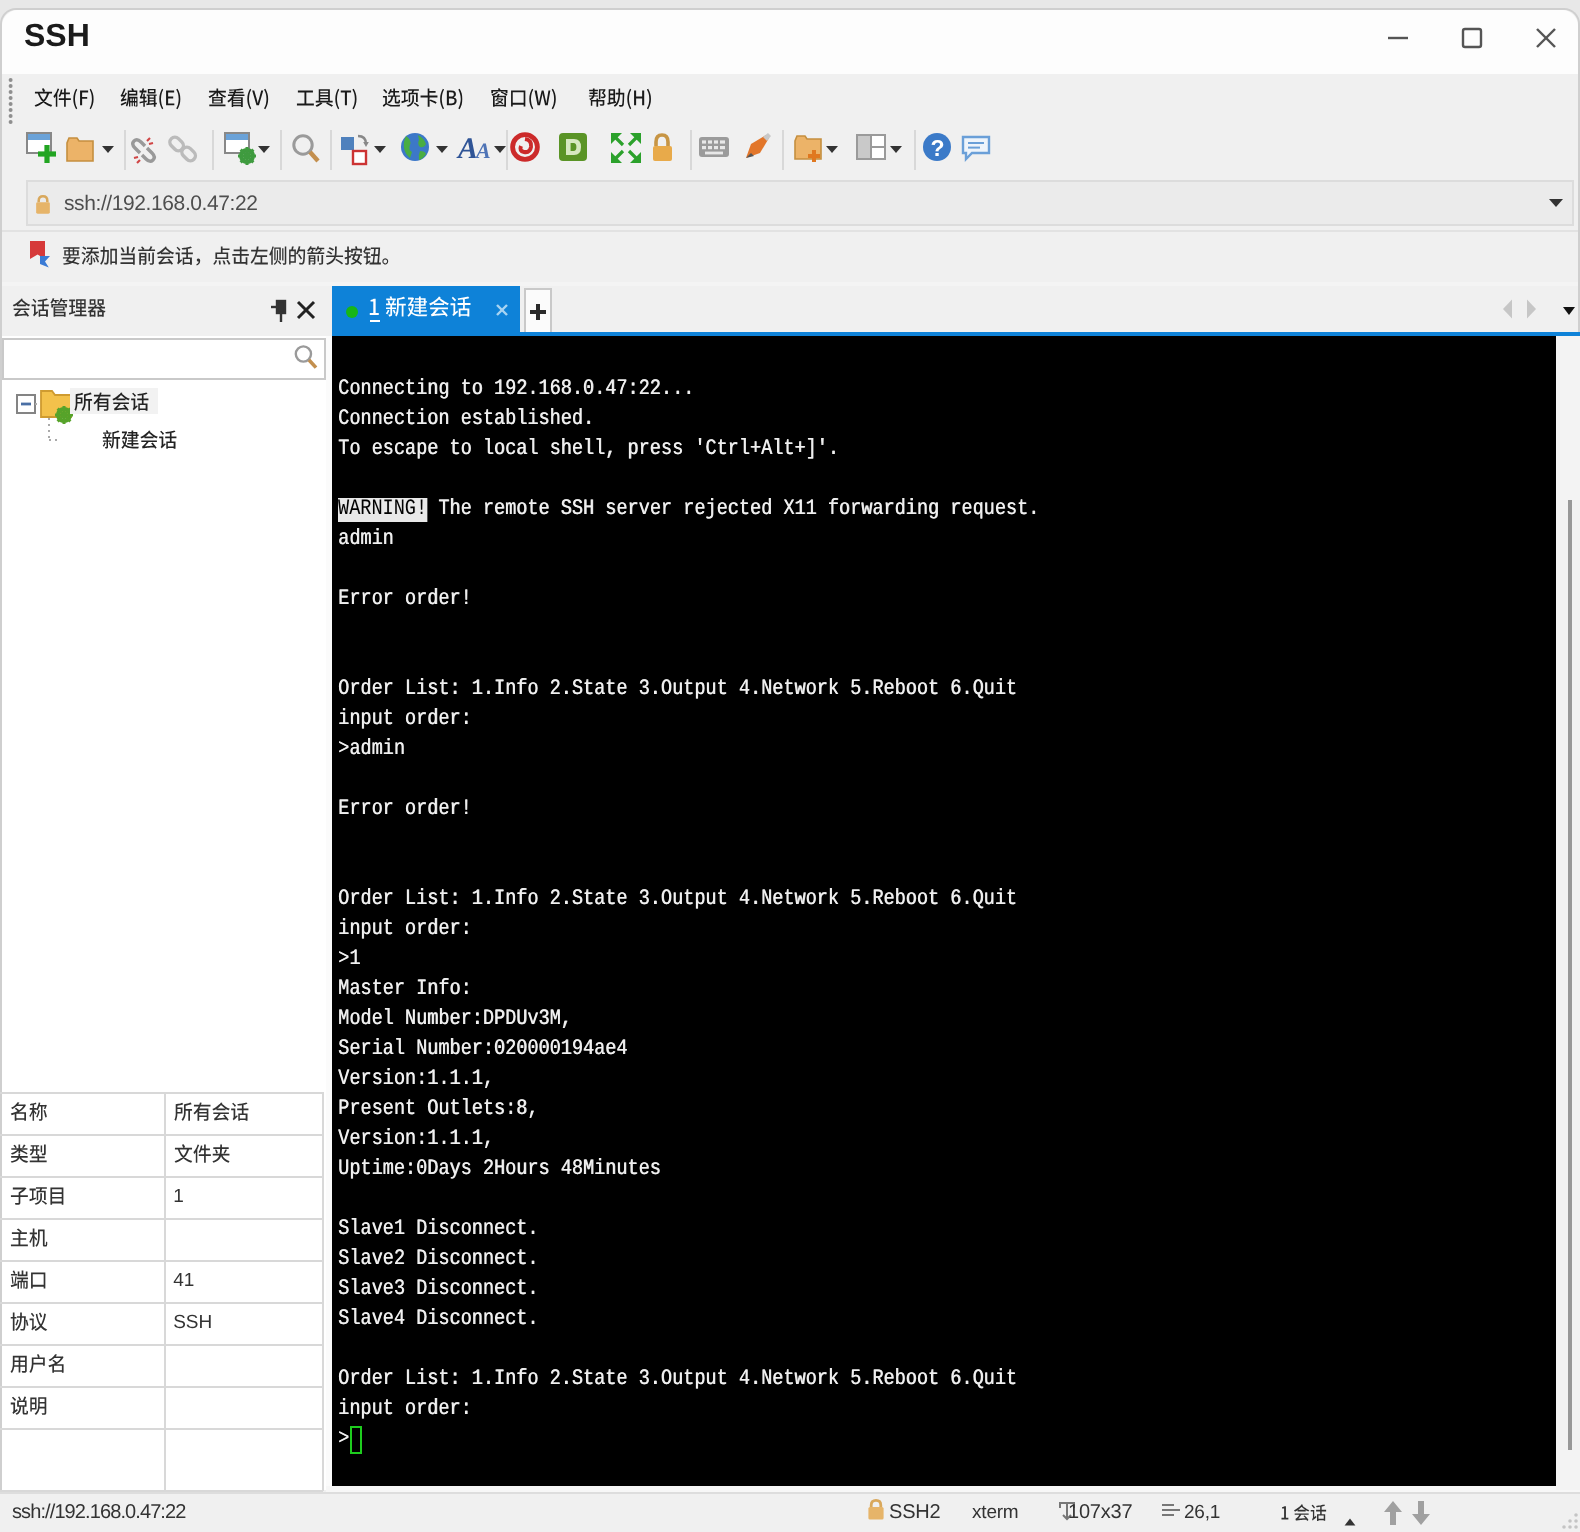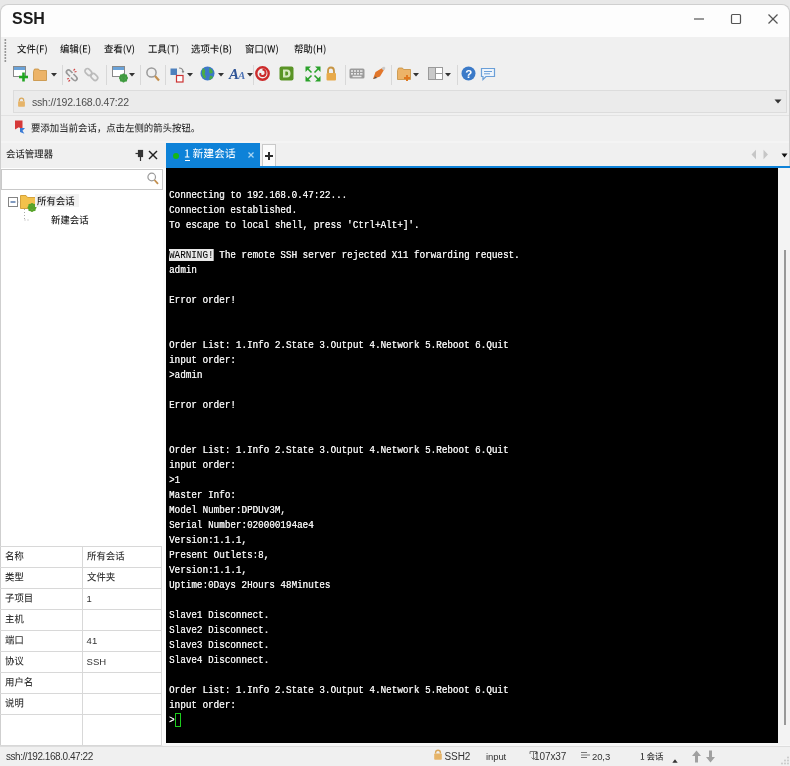--- a/index.html
+++ b/index.html
@@ -461,37 +461,37 @@
 <div class="abs" style="left:174.6px;top:713px;width:6.4px;height:14px;border:1.3px solid #1ecc1e;box-sizing:border-box"></div>
 <div class="abs" style="left:778px;top:168.1px;width:12px;height:576.9px;background:#f3f3f3"></div>
 <div class="abs" style="left:784px;top:250px;width:1.5px;height:475px;background:#999"></div>
 <div class="abs" style="left:0;top:746px;width:790px;height:20px;background:#f0f0f0;border-top:1px solid #ddd"></div>
 <div class="abs" style="left:6px;top:751px;font-size:10px;letter-spacing:-0.45px;color:#333">ssh://192.168.0.47:22</div>
 <svg class="abs" style="left:433px;top:749px" width="10" height="12" viewBox="0 0 10 12">
 <path d="M2.6 4.5 L2.6 3.6 Q2.6 1.2 5 1.2 Q7.4 1.2 7.4 3.6 L7.4 4.5" fill="none" stroke="#d9a85c" stroke-width="1.4"></path>
 <rect x="1.2" y="4.5" width="7.6" height="6.3" rx="0.8" fill="#e6b469"></rect>
     </svg>
 <div class="abs" style="left:444.5px;top:751px;font-size:10px;letter-spacing:-0.1px;color:#333">SSH2</div>
-<div class="abs" style="left:486px;top:751px;font-size:9.5px;letter-spacing:-0.1px;color:#333">input</div>
+<div class="abs" style="left:486px;top:751px;font-size:9.5px;letter-spacing:-0.1px;color:#333">xterm</div>
 <svg class="abs" style="left:528px;top:750px" width="11" height="11" viewBox="0 0 11 11">
 <g stroke="#777" stroke-width="1">
         <path d="M2 4 L2 1.5 L9 1.5 L9 4" fill="none"></path>
         <line x1="5.5" y1="1.5" x2="5.5" y2="9"></line>
         <path d="M3.5 7.5 L5.5 9.5 L7.5 7.5" fill="none"></path>
       </g>
     </svg>
 <div class="abs" style="left:534px;top:751px;font-size:10px;letter-spacing:-0.1px;color:#333">107x37</div>
 <svg class="abs" style="left:580px;top:750px" width="11" height="11" viewBox="0 0 11 11">
 <g stroke="#777" stroke-width="1">
         <line x1="1" y1="2.5" x2="7" y2="2.5"></line>
         <line x1="1" y1="5" x2="10" y2="5"></line>
         <line x1="1" y1="7.5" x2="7" y2="7.5"></line>
       </g>
     </svg>
-<div class="abs" style="left:592px;top:751px;font-size:9.5px;letter-spacing:-0.1px;color:#333">20,3</div>
+<div class="abs" style="left:592px;top:751px;font-size:9.5px;letter-spacing:-0.1px;color:#333">26,1</div>
 <div style="position:absolute;left:639.5px;top:751.5px">
       <svg width="24" height="10" viewBox="0 0 24 10" style="display:block">
         <path d="M0.8 7.7V6.9H2.2V2.2H1.1V1.6Q1.5 1.5 1.9 1.4Q2.2 1.3 2.5 1.1H3.2V6.9H4.5V7.7Z M7.9 4.7H15.4V5.4H7.9ZM9.5 2.9H13.8V3.7H9.5ZM12.6 6.0 13.3 5.7Q13.7 6.0 14.1 6.5Q14.5 6.9 14.8 7.3Q15.1 7.7 15.3 8.0L14.6 8.5Q14.4 8.1 14.1 7.7Q13.8 7.3 13.4 6.8Q13.0 6.4 12.6 6.0ZM11.6 0.1 12.4 0.5Q11.6 1.5 10.5 2.4Q9.4 3.3 8.0 3.9Q8.0 3.8 7.9 3.6Q7.8 3.5 7.7 3.4Q7.6 3.3 7.5 3.2Q8.3 2.8 9.1 2.3Q9.9 1.9 10.6 1.3Q11.2 0.7 11.6 0.1ZM11.8 0.5Q12.1 0.8 12.5 1.2Q12.9 1.6 13.5 1.9Q14.0 2.3 14.6 2.6Q15.2 2.9 15.8 3.1Q15.7 3.2 15.6 3.3Q15.5 3.4 15.4 3.5Q15.3 3.7 15.3 3.8Q14.7 3.5 14.1 3.2Q13.5 2.9 13.0 2.5Q12.4 2.1 12.0 1.7Q11.5 1.3 11.3 1.0ZM8.5 8.3Q8.5 8.2 8.5 8.1Q8.4 7.9 8.4 7.8Q8.3 7.6 8.3 7.5Q8.4 7.4 8.6 7.3Q8.7 7.2 9.0 7.0Q9.1 6.9 9.3 6.7Q9.5 6.5 9.8 6.2Q10.0 5.9 10.3 5.5Q10.6 5.2 10.8 4.8L11.5 5.3Q11.0 6.0 10.4 6.7Q9.8 7.4 9.1 7.9V7.9Q9.1 7.9 9.0 7.9Q8.9 8.0 8.8 8.0Q8.7 8.1 8.6 8.2Q8.5 8.2 8.5 8.3ZM8.5 8.3 8.5 7.7 9.1 7.4 14.3 7.0Q14.3 7.2 14.4 7.4Q14.4 7.6 14.5 7.7Q13.2 7.8 12.3 7.9Q11.4 8.0 10.8 8.0Q10.2 8.1 9.8 8.1Q9.4 8.1 9.1 8.2Q8.9 8.2 8.8 8.2Q8.6 8.3 8.5 8.3Z M23.8 0.2 24.3 0.8Q23.9 1.0 23.3 1.1Q22.7 1.2 22.1 1.3Q21.5 1.4 20.8 1.5Q20.2 1.6 19.6 1.6Q19.6 1.5 19.5 1.3Q19.5 1.1 19.4 1.0Q20.0 0.9 20.6 0.8Q21.2 0.7 21.8 0.7Q22.4 0.6 22.9 0.4Q23.4 0.3 23.8 0.2ZM19.4 2.9H24.8V3.7H19.4ZM19.9 5.1H24.3V8.4H23.5V5.8H20.7V8.5H19.9ZM20.3 7.4H23.8V8.1H20.3ZM21.6 1.0H22.4V5.5H21.6ZM17.0 0.8 17.5 0.4Q17.7 0.5 18.0 0.8Q18.2 1.0 18.4 1.2Q18.7 1.5 18.8 1.7L18.3 2.2Q18.1 2.0 17.9 1.8Q17.7 1.6 17.4 1.3Q17.2 1.1 17.0 0.8ZM17.6 8.3 17.5 7.5 17.6 7.2 19.3 5.9Q19.4 6.1 19.5 6.3Q19.5 6.5 19.6 6.6Q19.0 7.1 18.7 7.4Q18.3 7.7 18.1 7.8Q17.9 8.0 17.8 8.1Q17.7 8.2 17.6 8.3ZM16.5 3.0H18.1V3.7H16.5ZM17.6 8.3Q17.6 8.2 17.5 8.1Q17.4 7.9 17.4 7.8Q17.3 7.7 17.2 7.6Q17.3 7.6 17.4 7.4Q17.5 7.3 17.6 7.1Q17.7 6.9 17.7 6.7V3.0H18.4V7.3Q18.4 7.3 18.3 7.4Q18.2 7.5 18.0 7.7Q17.9 7.8 17.8 8.0Q17.6 8.2 17.6 8.3Z" fill="#333333" transform="scale(0.93 1)"></path>
       </svg>
     </div>
 <svg class="abs" style="left:672px;top:758.5px" width="6" height="4" viewBox="0 0 6 4">
       <path d="M0.3 3.7 L3 0.3 L5.7 3.7 Z" fill="#333"></path>
     </svg>
 <svg class="abs" style="left:691px;top:750px" width="26" height="14" viewBox="0 0 26 14">
 <path d="M5.5 0.5 L10 6 L7 6 L7 12.5 L4 12.5 L4 6 L1 6 Z" fill="#a0a0a0"></path>

